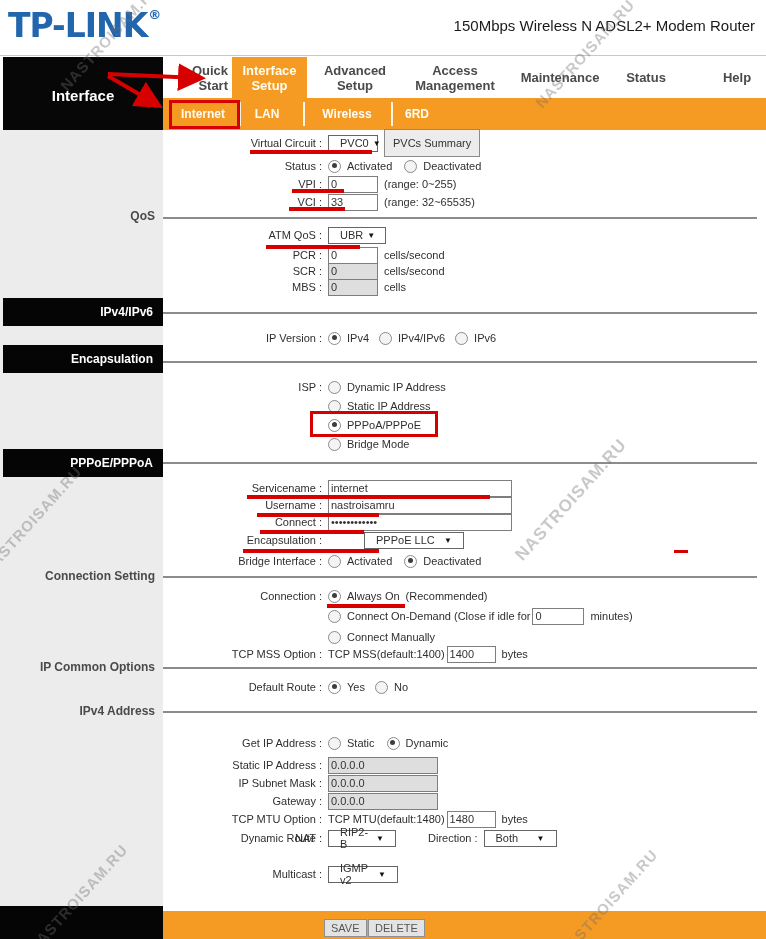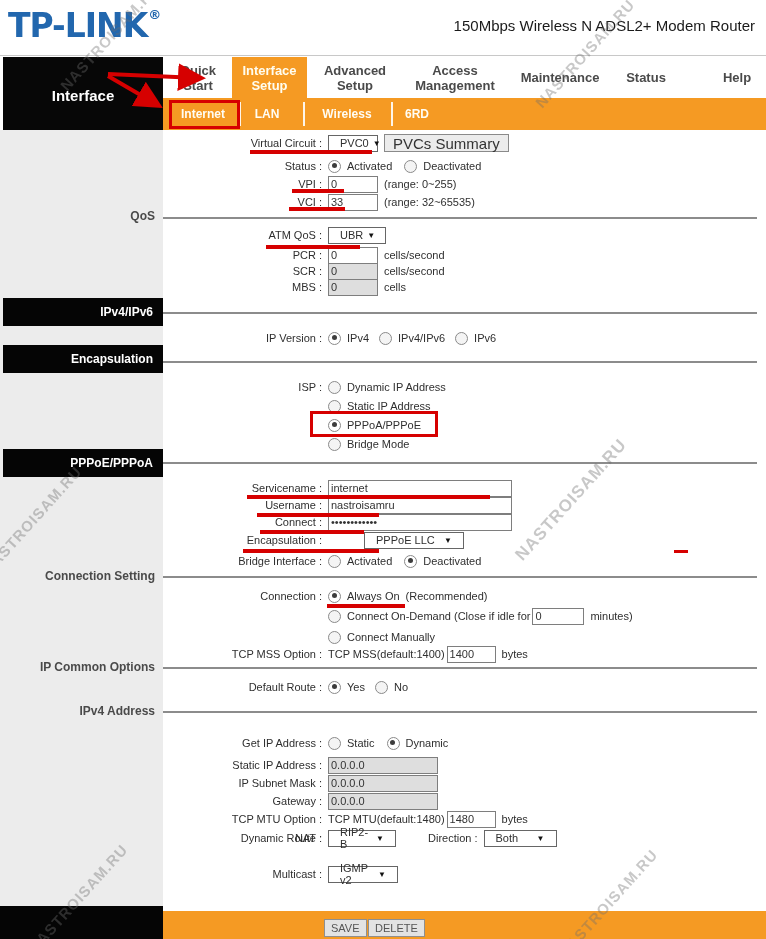--- a/index.html
+++ b/index.html
@@ -35,22 +35,22 @@
   .hr{position:absolute;left:163px;width:594px;height:2px;background:#8C8C8C;}
   .row{position:absolute;left:163px;right:0;height:18px;display:flex;align-items:center;gap:6px;
        font-size:11px;color:#2f2f2f;}
   .lbl{width:159px;flex:0 0 159px;text-align:right;}
   .inp{height:15px;border:1px solid #7E7E7E;background:#fff;font-family:"Liberation Sans",sans-serif;
        font-size:11px;color:#333;padding:0 2px;}
   .inp.gray{background:#DEDEDE;}
   .dd{height:17px;border:1px solid #666;background:#fff;display:flex;align-items:center;
       justify-content:space-between;padding:0 11px;box-sizing:border-box;font-size:11px;}
   .dd .arr{font-size:8px;color:#111;margin-left:4px;}
-  .btn{height:18px;border:1px solid #8a8a8a;background:#ECECEC;font-family:"Liberation Sans",sans-serif;
-       font-size:15px;color:#333;padding:0 8px;}
+  .btn{height:28px;border:1px solid #8a8a8a;background:#ECECEC;font-family:"Liberation Sans",sans-serif;
+       font-size:11px;color:#333;padding:0 8px;}
   .radio{width:11px;height:11px;border-radius:50%;border:1px solid #8a8a8a;background:#f4f4f4;
          display:inline-block;position:relative;flex:0 0 11px;}
   .radio.checked{background:#fff;}
   .radio.checked::after{content:"";position:absolute;left:2.5px;top:2.5px;width:5px;height:5px;
          border-radius:50%;background:#3d3d3d;}
   
   .footer{position:absolute;left:163px;top:911px;width:603px;height:28px;background:#F59A23;}
   .fbtn{position:absolute;top:919px;height:18px;border:1px solid #8f8f8f;background:#E3E3E3;
         color:#555;font-size:11px;font-family:"Liberation Sans",sans-serif;padding:0 6px;}
   
@@ -66,21 +66,21 @@
 <div class="page">
 
   <div class="logo"><span>TP-LINK</span><sup>®</sup></div>
   <div class="product">150Mbps Wireless N ADSL2+ Modem Router</div>
   <div class="hdr-line"></div>
 
   <div class="activeblock"></div>
   <div class="subbar"></div>
   <div class="panel">Interface</div>
 
-  <div class="tab" style="left:168px;width:60px;">Quick Start</div>
+  <div class="tab" style="left:168px;width:60px;text-align:right;">Quick Start</div>
   <div class="tab active" style="left:232px;width:75px;">Interface Setup</div>
   <div class="tab" style="left:313px;width:84px;">Advanced Setup</div>
   <div class="tab" style="left:403px;width:104px;">Access Management</div>
   <div class="tab" style="left:513px;width:94px;">Maintenance</div>
   <div class="tab" style="left:614px;width:64px;">Status</div>
   <div class="tab" style="left:705px;width:64px;">Help</div>
 
   <div class="subtab" style="left:170px;width:66px;">Internet</div>
   <div class="subtab" style="left:237px;width:60px;">LAN</div>
   <div class="subtab" style="left:310px;width:74px;">Wireless</div>

